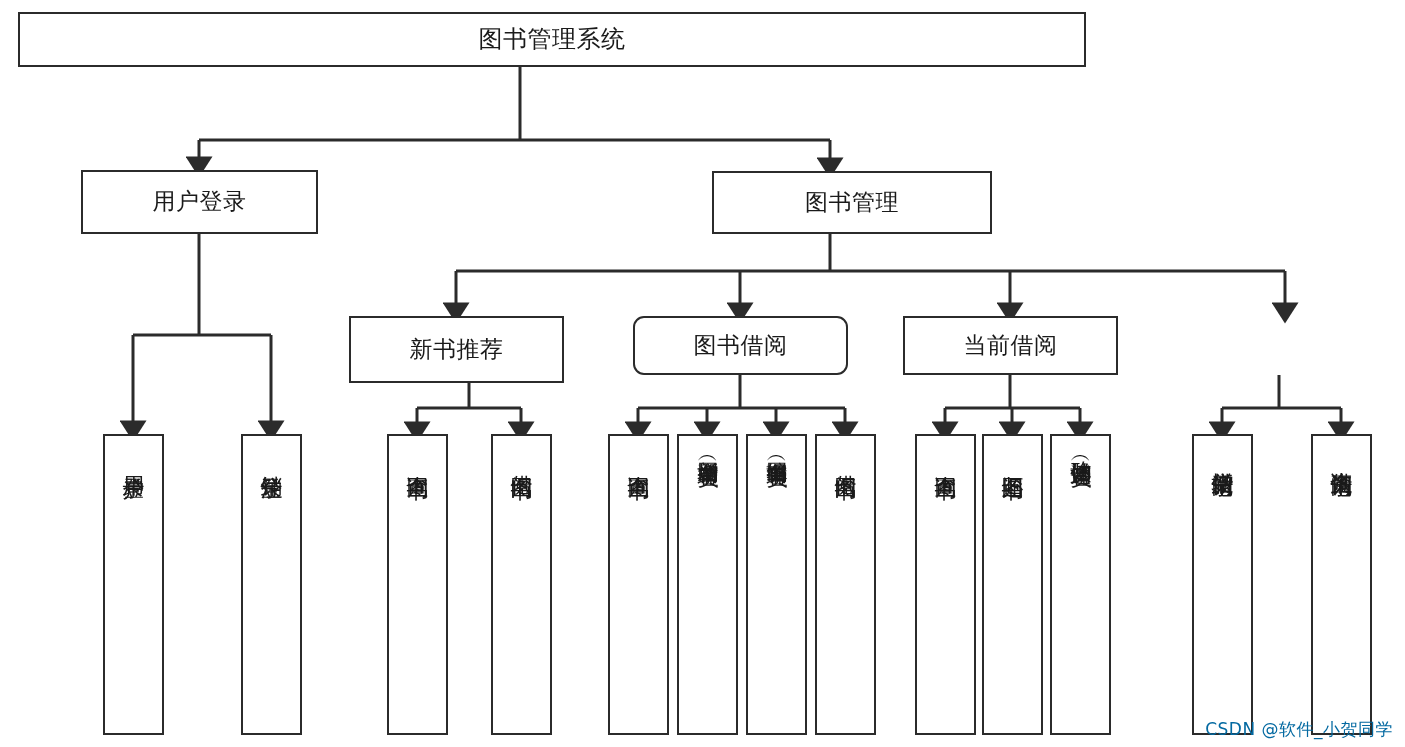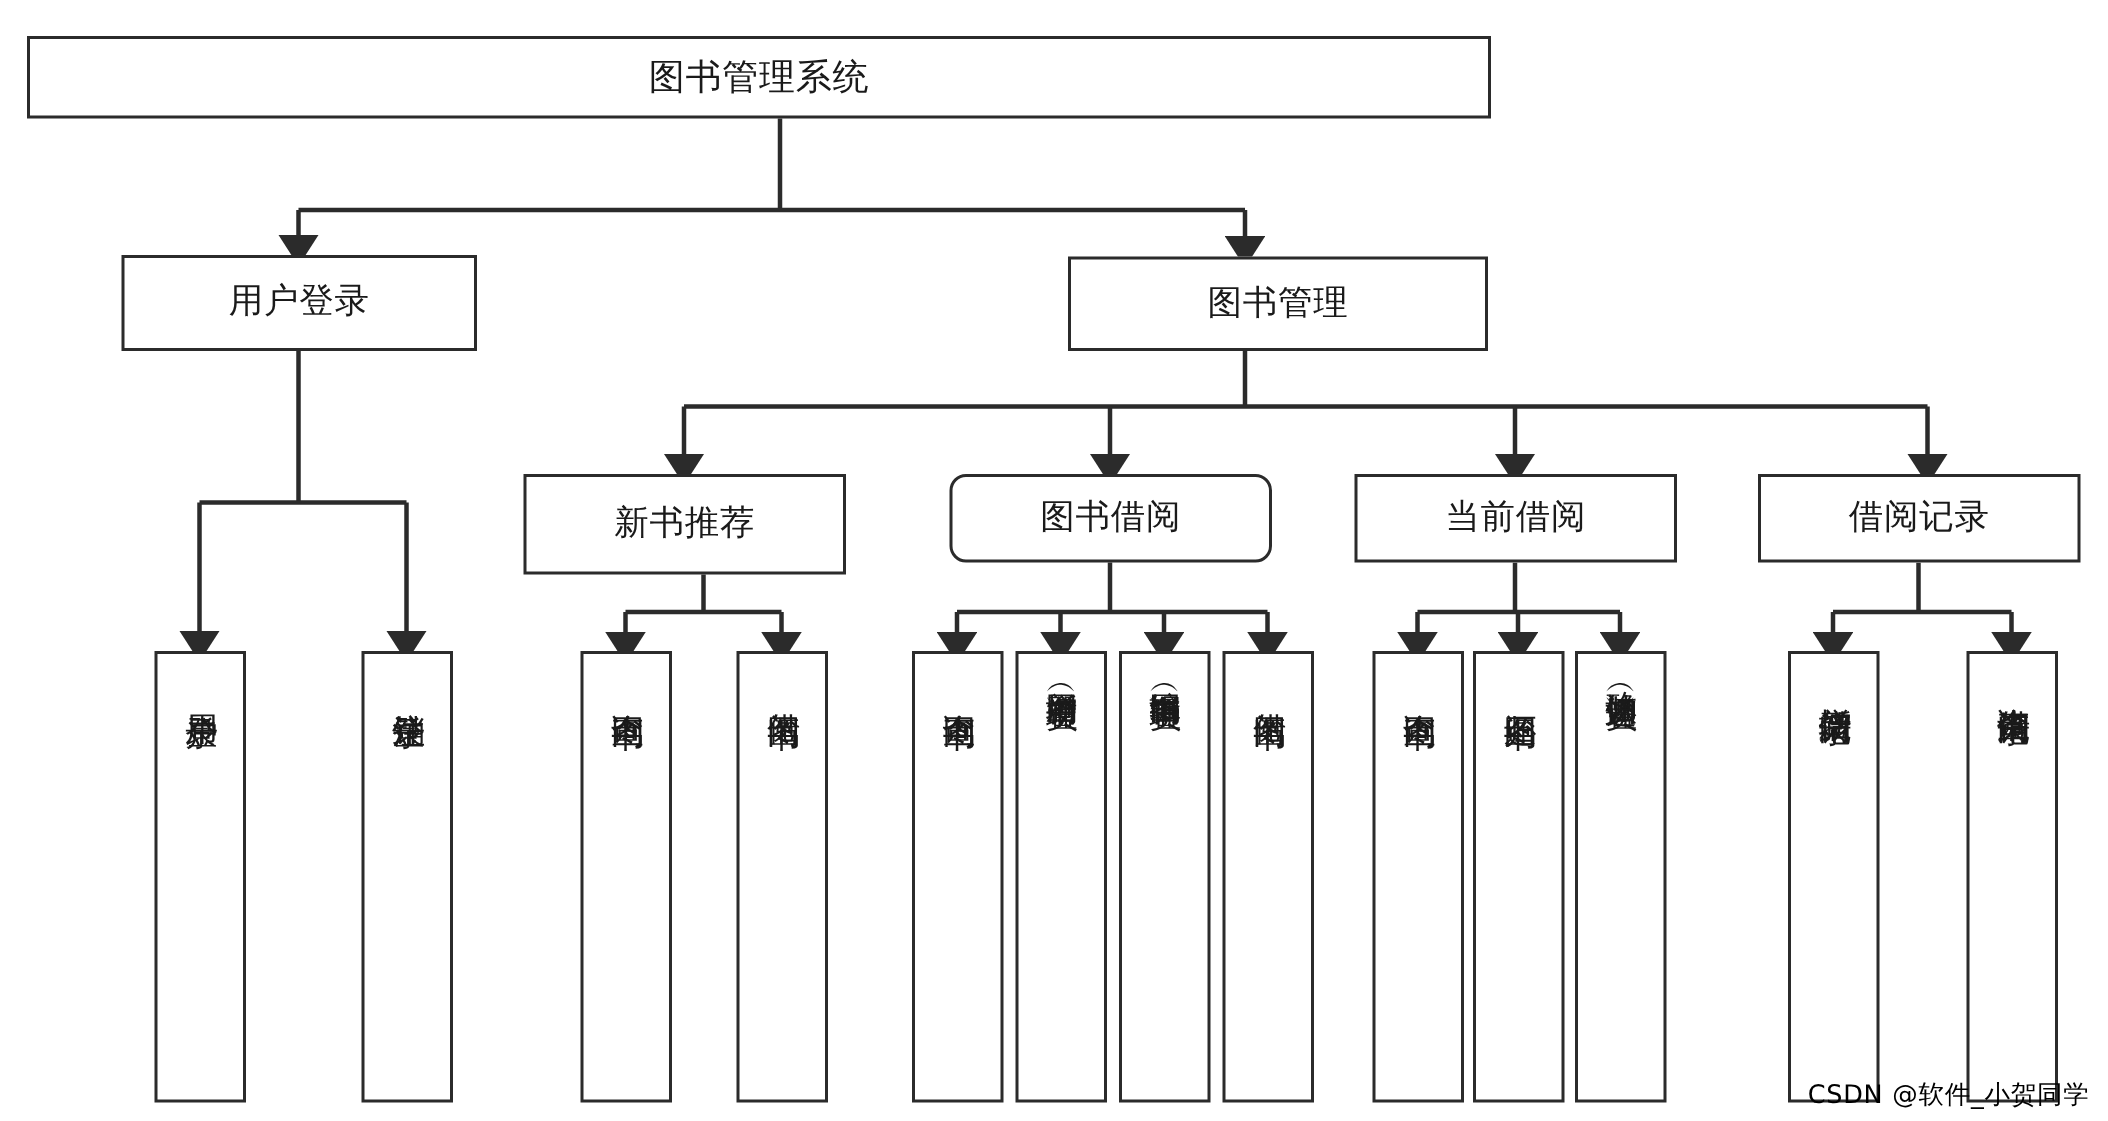--- a/index.html
+++ b/index.html
@@ -55,21 +55,21 @@
     top: 0;
     width: 1405px;
     height: 747px;
     pointer-events: none;
   }
   .watermark {
     position: absolute;
     right: 12px;
     bottom: 6px;
     font-size: 17px;
-    color: #000000;
+    color: #0369a1;
     letter-spacing: 0.5px;
     white-space: nowrap;
   }
 </style>
 </head>
 <body>
 
 <div id="canvas">
 
   <svg class="edges" viewBox="0 0 1405 747">
@@ -116,42 +116,39 @@
       <path d="M1012,408 L1012,431" marker-end="url(#arrow)"></path>
       <path d="M1080,408 L1080,431" marker-end="url(#arrow)"></path>
 
       <path d="M1279,375 L1279,408"></path>
       <path d="M1222,408 L1341,408"></path>
       <path d="M1222,408 L1222,431" marker-end="url(#arrow)"></path>
       <path d="M1341,408 L1341,431" marker-end="url(#arrow)"></path>
     </g>
   </svg>
 
-  <div class="node root" style="left:18px; top:24px; width:976px; height:55px;">
+  <div class="node root" style="left:18px; top:12px; width:1068px; height:55px;">
     <span class="node-label">图书管理系统</span>
   </div>
 
   <div class="node" style="left:81px; top:170px; width:237px; height:64px;">
     <span class="node-label">用户登录</span>
   </div>
   <div class="node" style="left:712px; top:171px; width:280px; height:63px;">
     <span class="node-label">图书管理</span>
   </div>
 
   <div class="node" style="left:349px; top:316px; width:215px; height:67px;">
     <span class="node-label">新书推荐</span>
   </div>
   <div class="node" style="left:633px; top:316px; width:215px; height:59px;border-radius:11px;">
     <span class="node-label">图书借阅</span>
   </div>
   <div class="node" style="left:903px; top:316px; width:215px; height:59px;justify-content:center;">
     <span class="node-label">当前借阅</span>
-  </div>
-  <div class="node" style="left:1172px; top:316px; width:215px; height:59px;">
-    <span class="node-label">借阅记录</span>
   </div>
 
   <div class="node leaf" style="left:103px; top:434px; width:61px; height:301px;">
     <span class="node-label">用户登录</span>
   </div>
   <div class="node leaf" style="left:241px; top:434px; width:61px; height:301px;">
     <span class="node-label">注销登录</span>
   </div>
 
   <div class="node leaf" style="left:387px; top:434px; width:61px; height:301px;">

